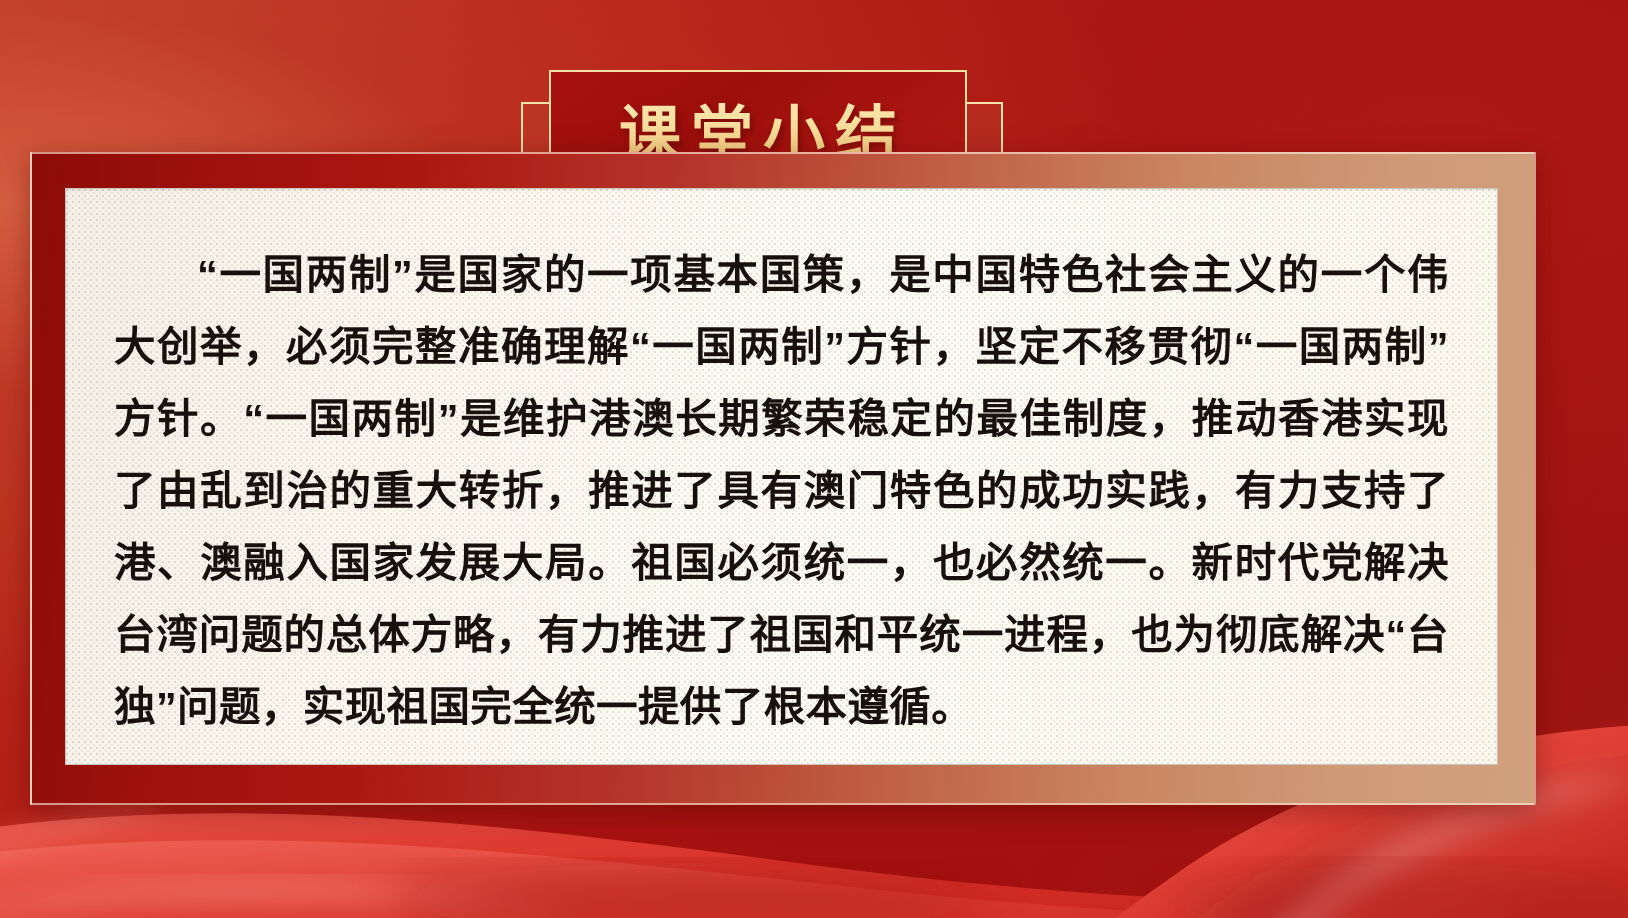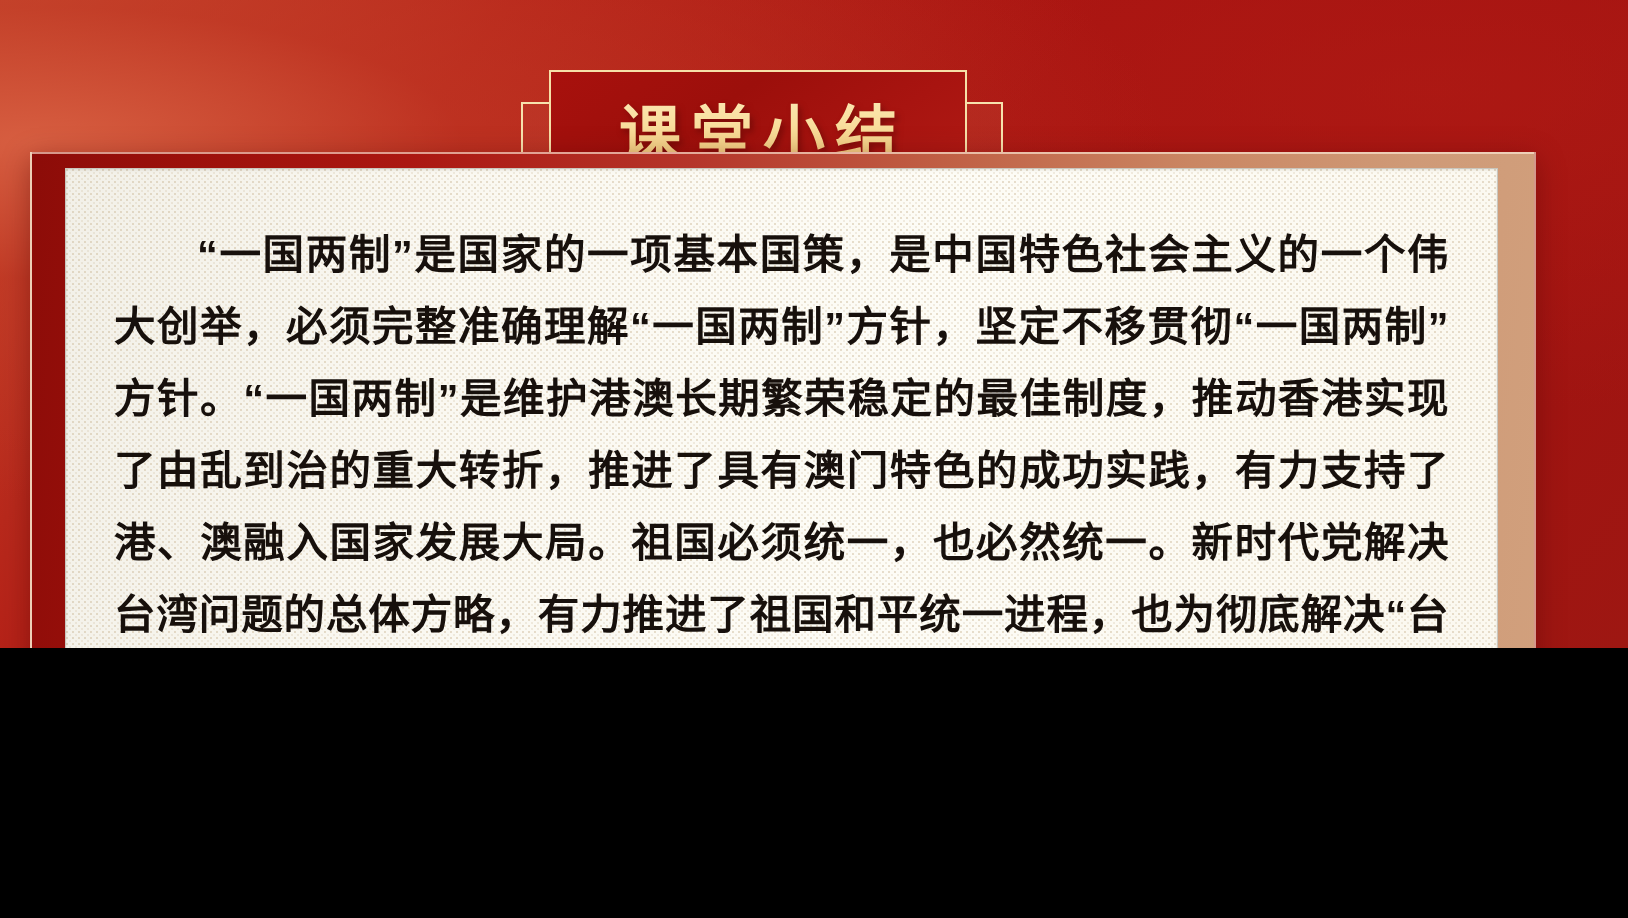--- a/index.html
+++ b/index.html
@@ -6,21 +6,21 @@
   html, body {
     margin: 0;
     padding: 0;
     background: #000;
   }
   * { box-sizing: border-box; }
 
   .slide {
     position: relative;
     width: 1628px;
-    height: 648px;
+    height: 918px;
     overflow: hidden;
     font-family: "Liberation Sans", "DejaVu Sans", sans-serif;
     background:
       radial-gradient(120% 95% at 2% 22%, rgba(216,96,66,0.95) 0%, rgba(196,62,40,0.55) 22%, rgba(170,22,17,0.0) 58%),
       radial-gradient(95% 80% at 88% 14%, rgba(180,30,22,0.55) 0%, rgba(160,16,14,0.0) 62%),
       linear-gradient(128deg, #c4452c 0%, #b52218 24%, #a61210 52%, #a21110 74%, #9e1712 100%);
   }
 
   
   .silk-layer {
@@ -92,21 +92,21 @@
     pointer-events: none;
   }
 
   
   .frame {
     position: absolute;
     left: 30px;
     top: 152px;
     width: 1506px;
     height: 653px;
-    padding: 14px 36px 38px 33px;
+    padding: 34px 36px 38px 33px;
     border: 2px solid rgba(255,238,220,0.62);
     background: linear-gradient(96deg,
         #8c0c08 0%,
         #9c100b 10%,
         #ab1711 24%,
         #b5352a 42%,
         #c05f44 58%,
         #ca8663 74%,
         #cf9a77 88%,
         #d1a07d 100%);

